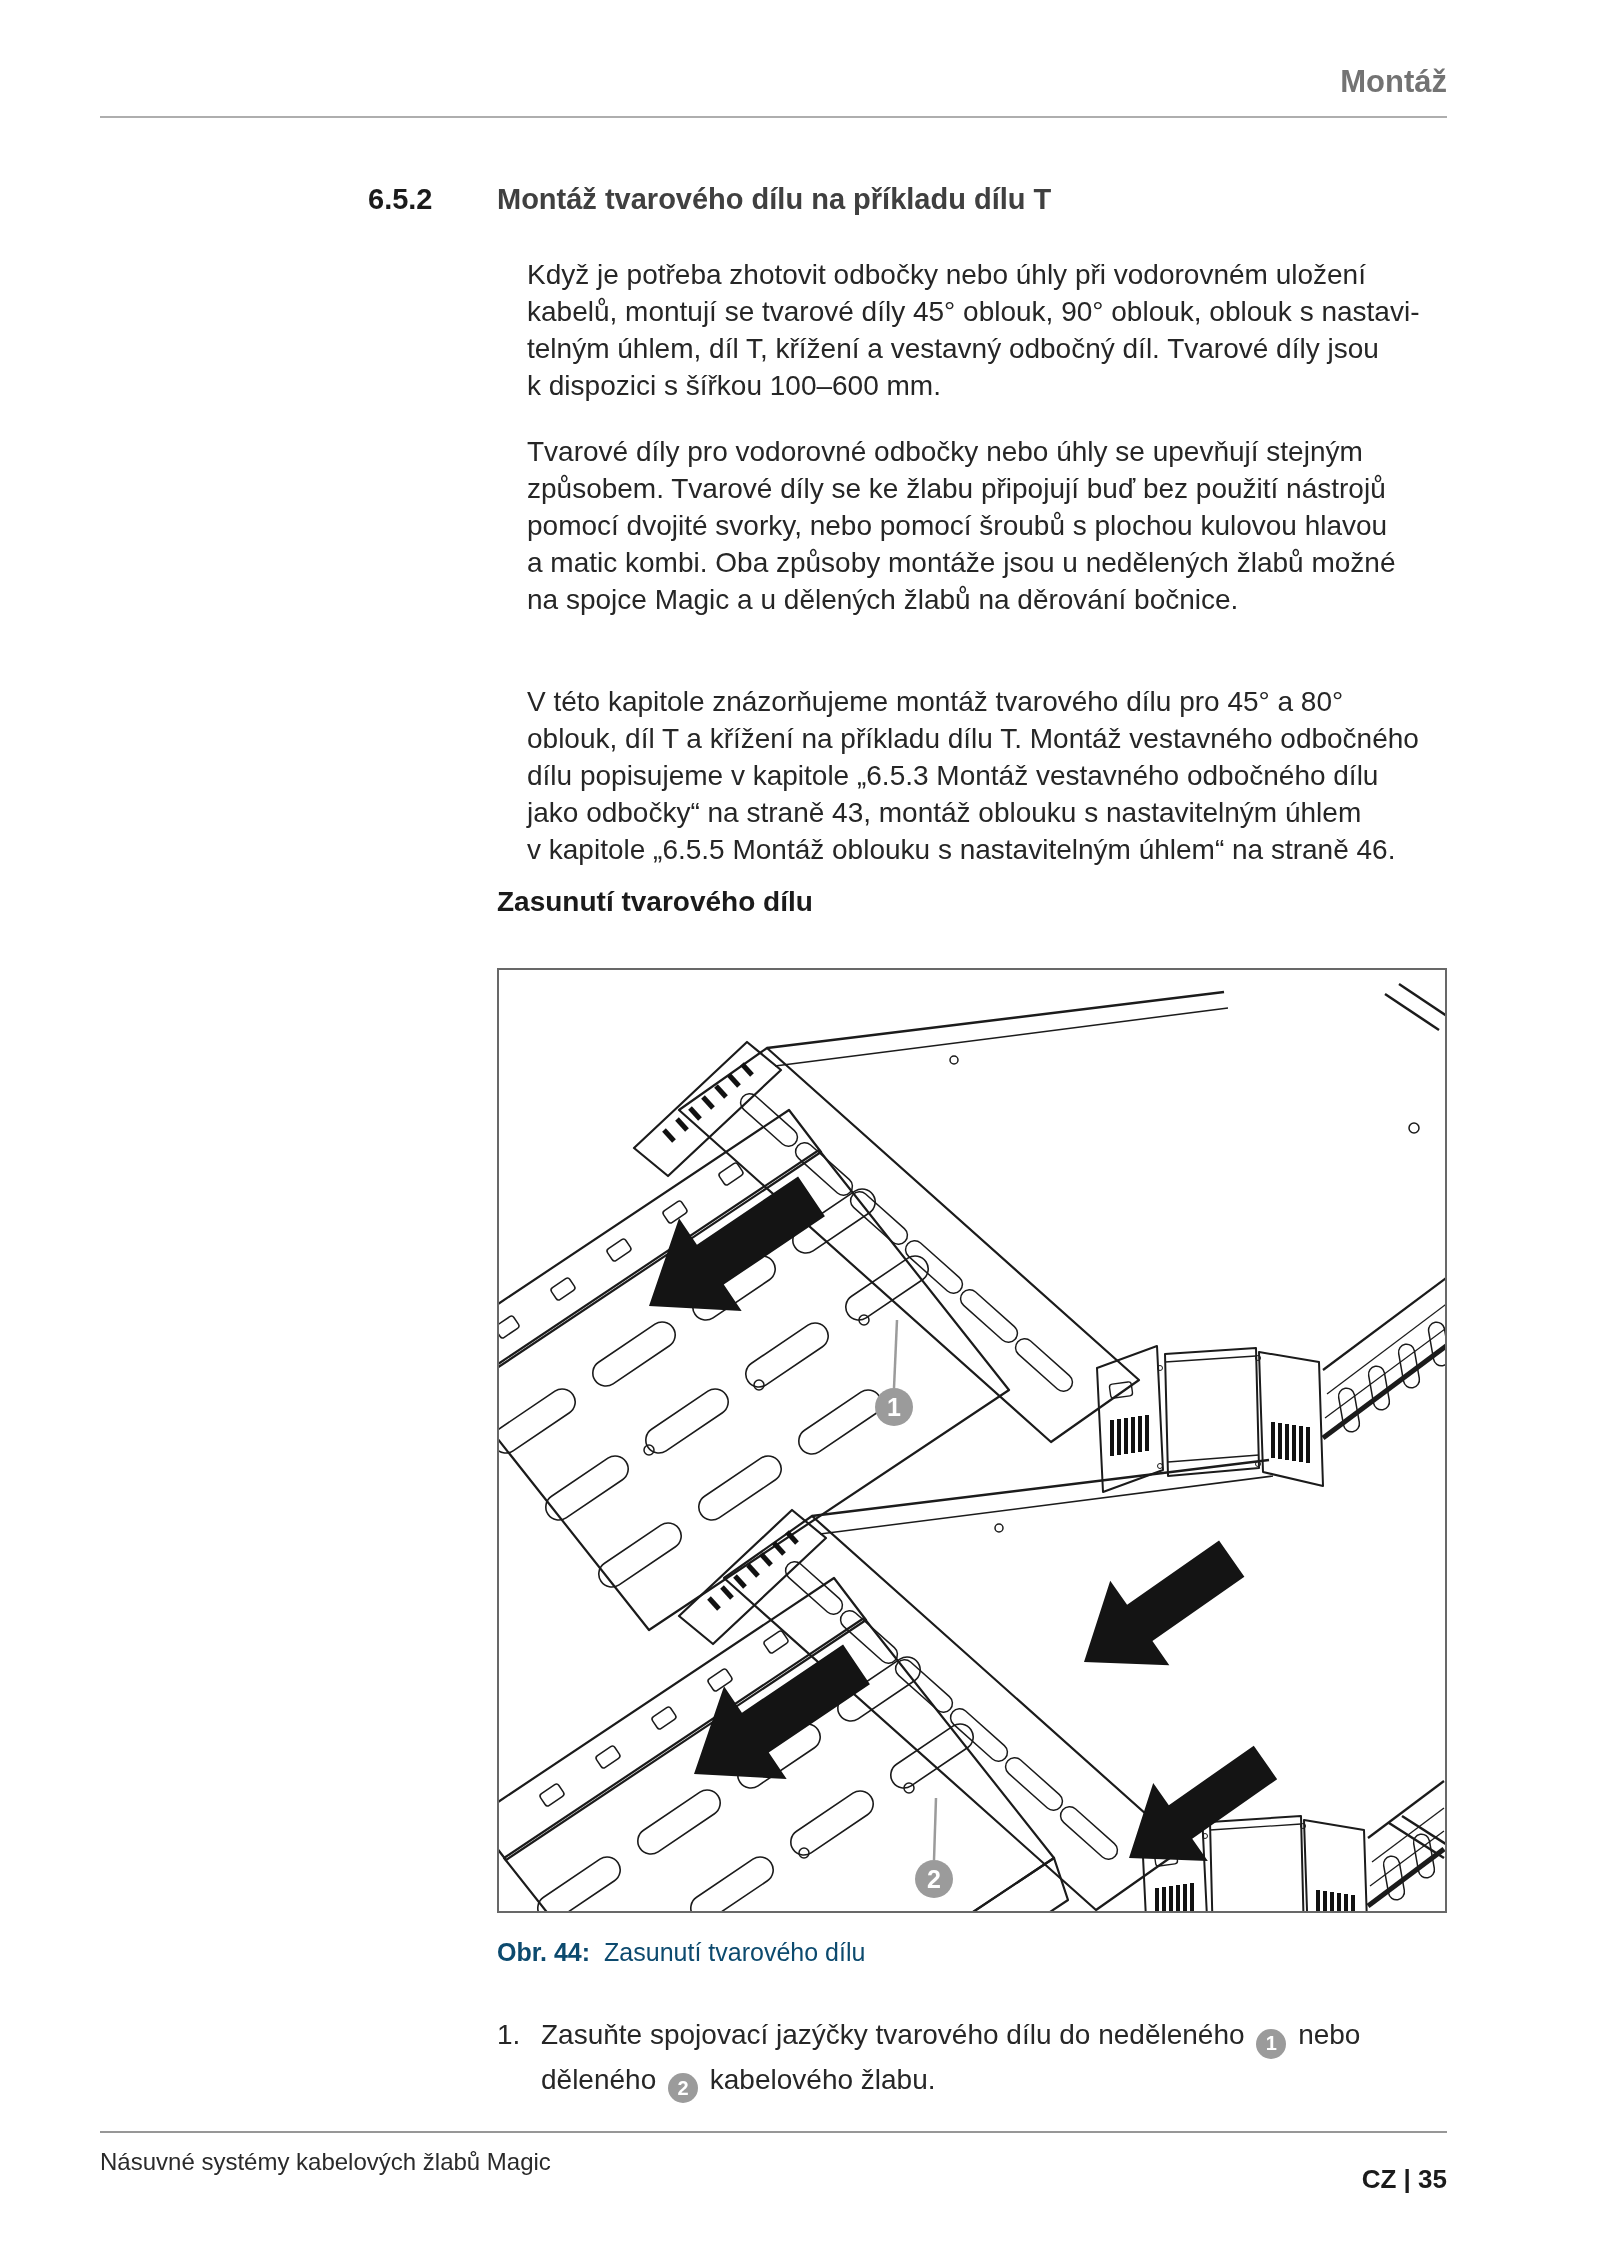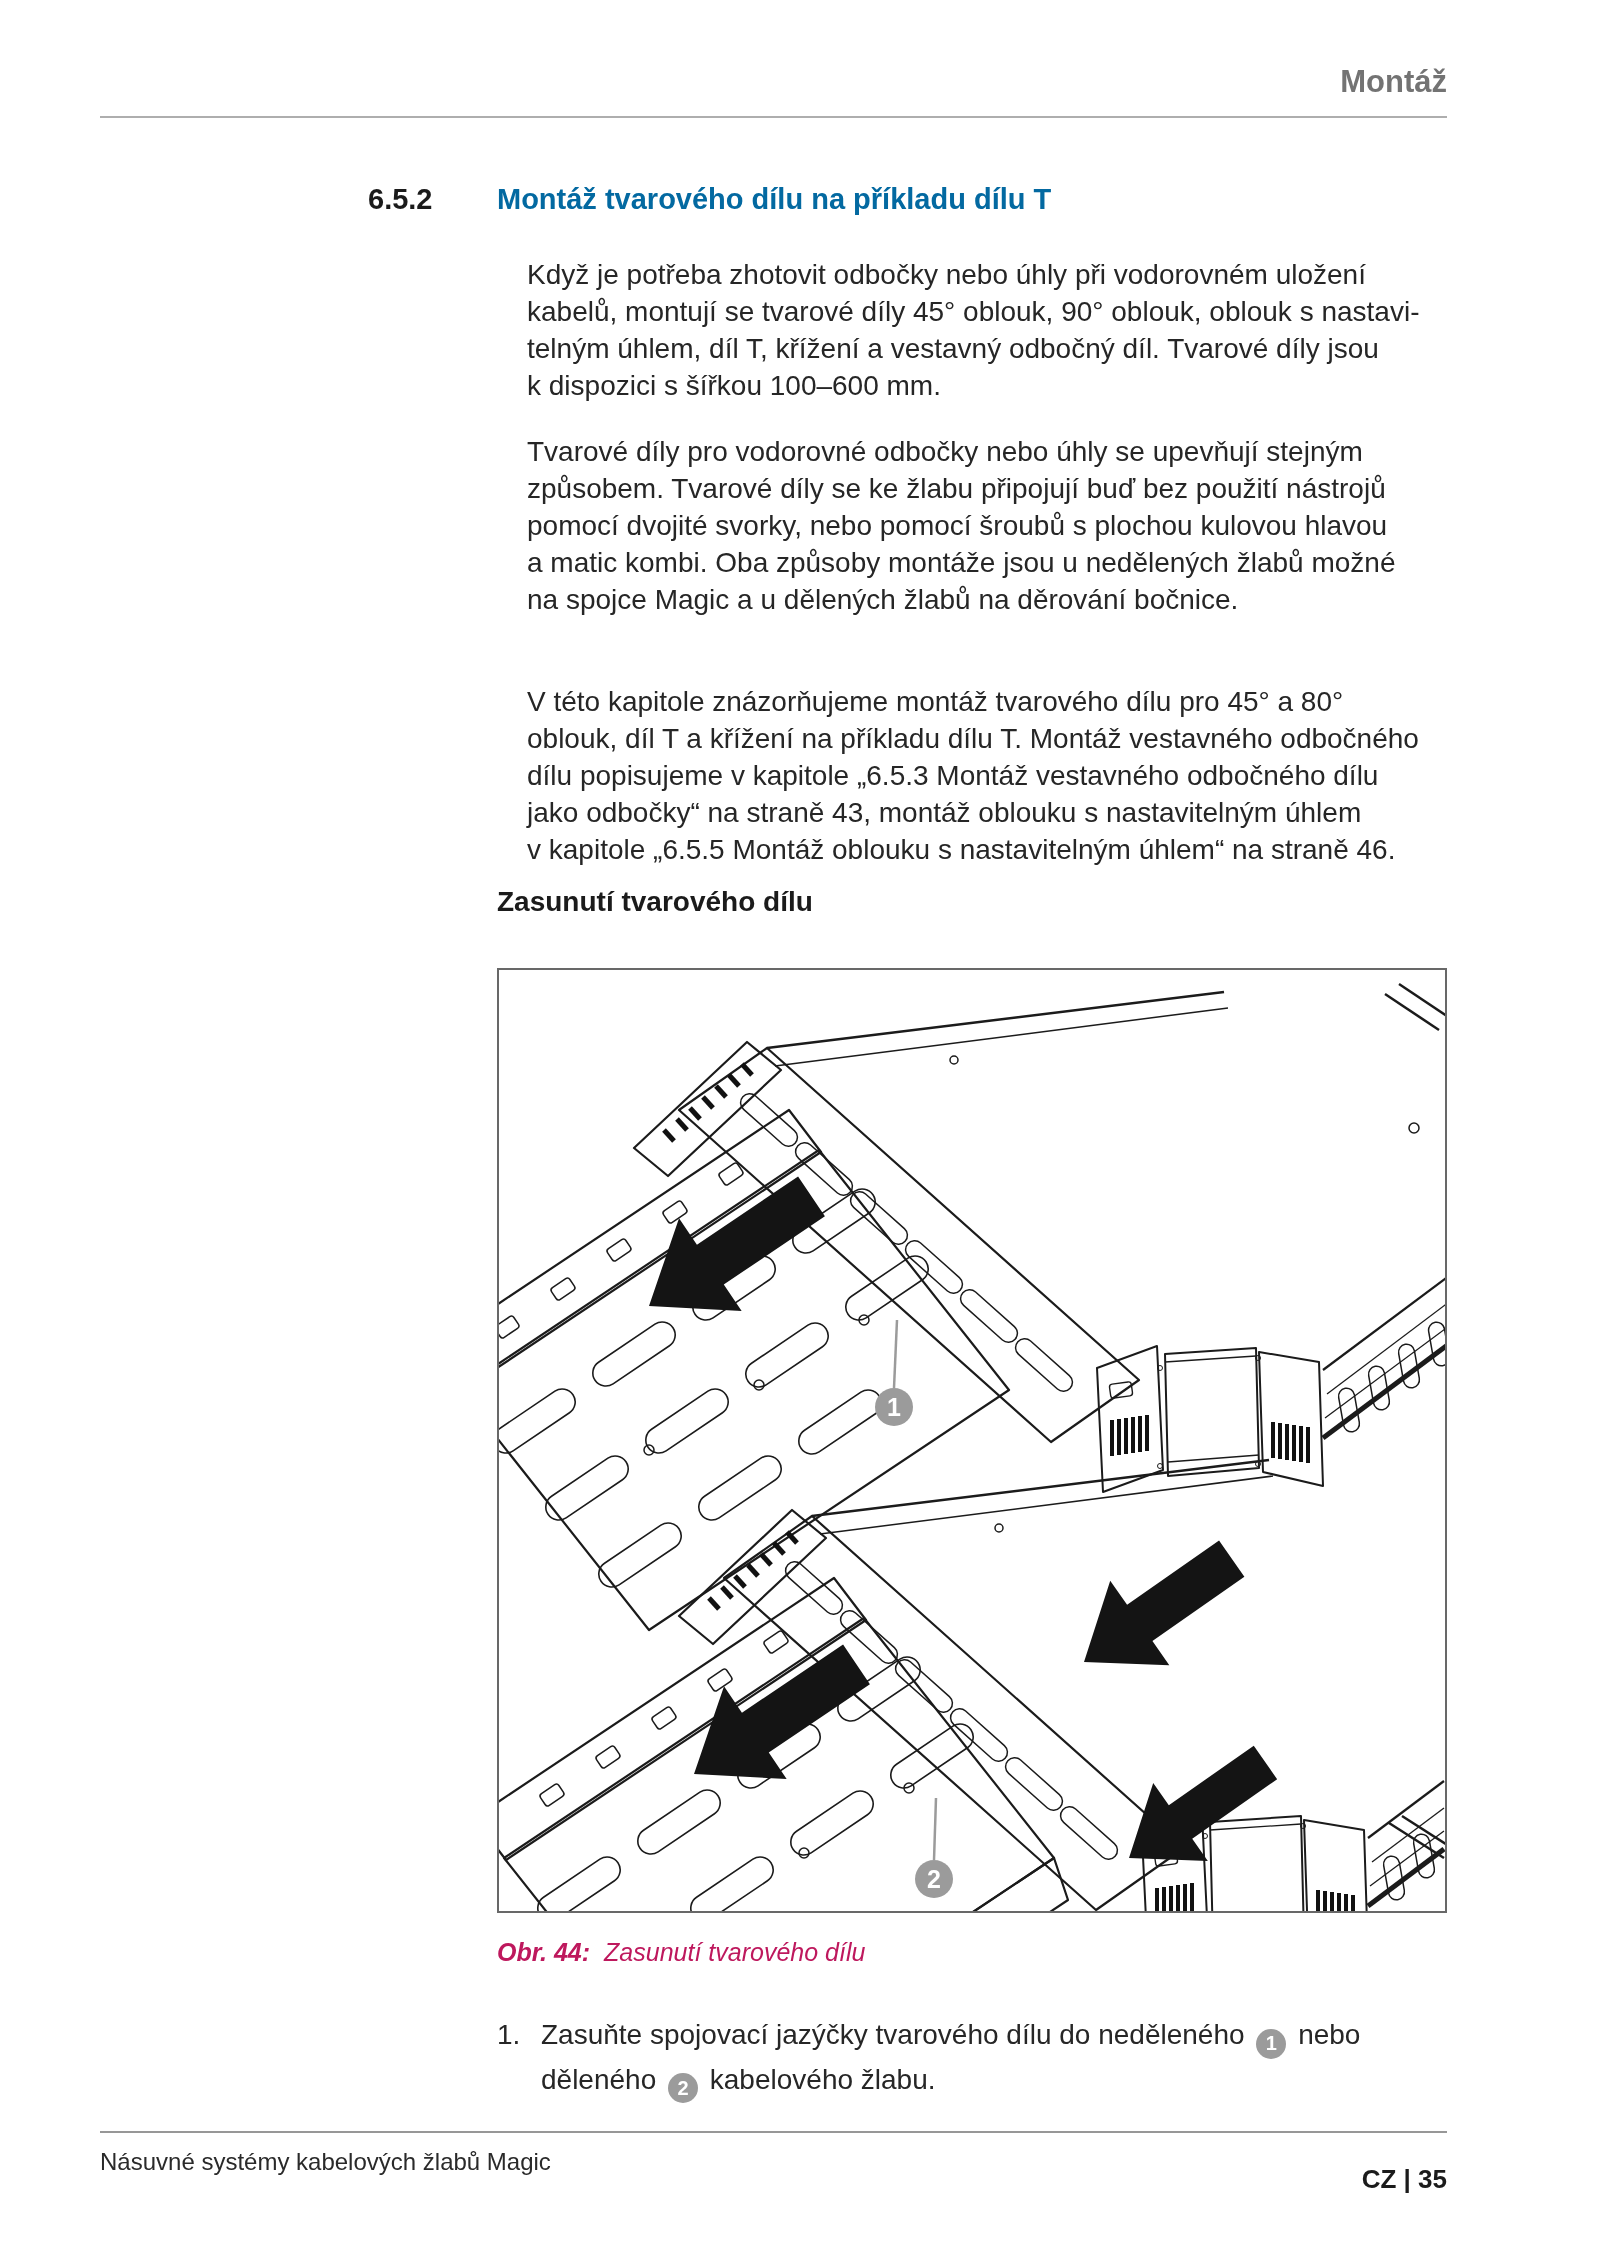--- a/index.html
+++ b/index.html
@@ -3,32 +3,32 @@
 <meta charset="utf-8">
 <style>
   html,body{margin:0;padding:0;background:#ffffff;}
   body{font-family:"Liberation Sans","DejaVu Sans",sans-serif;color:#232323;}
   .page{position:relative;width:1600px;height:2261px;background:#fff;overflow:hidden;}
 
   .header-title{position:absolute;top:64px;right:153px;font-size:31px;font-weight:bold;color:#737373;}
   .header-rule{position:absolute;top:116px;left:100px;right:153px;height:2px;background:#aeaeae;}
 
   .section-number{position:absolute;top:183px;left:368px;font-size:29px;font-weight:bold;color:#1b1b1b;}
-  .section-title{position:absolute;top:183px;left:497px;font-size:29px;font-weight:bold;color:#0369a1;}
+  .section-title{position:absolute;top:183px;left:497px;font-size:29px;font-weight:bold;color:#404040;}
 
   .para{position:absolute;left:497px;width:930px;font-size:28px;line-height:37px;color:#262626;}
   .para div{white-space:nowrap;margin-left:30px;}
   .p1{top:256px;} .p2{top:433px;} .p3{top:683px;}
 
   .subheading{position:absolute;top:886px;left:497px;font-size:28px;font-weight:bold;color:#1b1b1b;}
 
   .figure-box{position:absolute;top:968px;left:497px;width:950px;height:945px;border:2px solid #686868;box-sizing:border-box;background:#fff;}
   .figure-box svg{position:absolute;inset:0;width:100%;height:100%;}
 
-  .caption{position:absolute;top:1938px;left:497px;font-size:25px;color:#be185d;font-style:italic;}
+  .caption{position:absolute;top:1938px;left:497px;font-size:25px;color:#0c4a6e;}
   .caption .cap-label{font-weight:bold;margin-right:14px;}
 
   .step{position:absolute;top:2014px;left:497px;width:900px;font-size:28px;line-height:41px;color:#262626;display:flex;}
   .step-num{flex:0 0 44px;}
   .step-body{flex:1;}
   .badge{display:inline-flex;width:30px;height:30px;border-radius:50%;background:#9b9b9b;color:#fff;
          font-size:20px;font-weight:bold;align-items:center;justify-content:center;vertical-align:-6px;margin:0 4px;}
 
   .footer-rule{position:absolute;top:2131px;left:100px;right:153px;height:2px;background:#979797;}
   .footer-left{position:absolute;top:2148px;left:100px;font-size:24px;color:#2a2a2a;}

